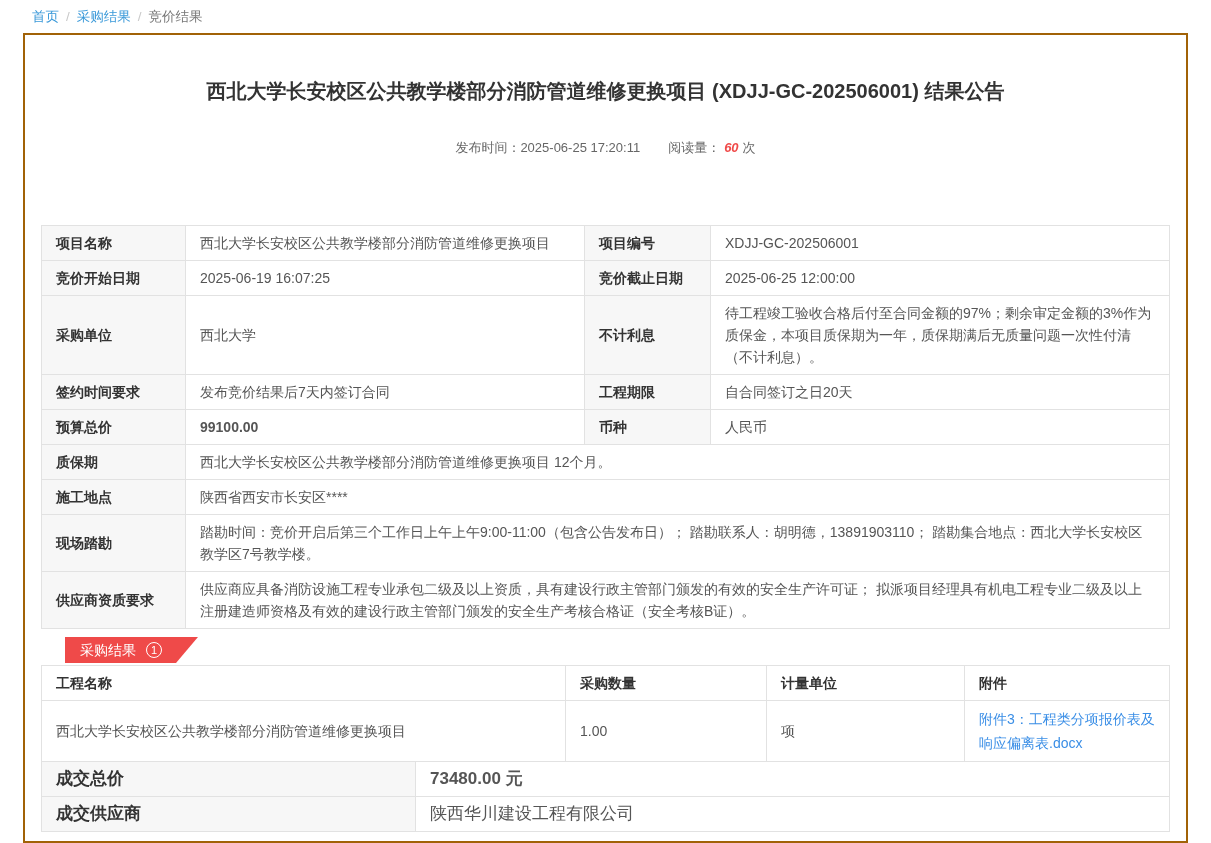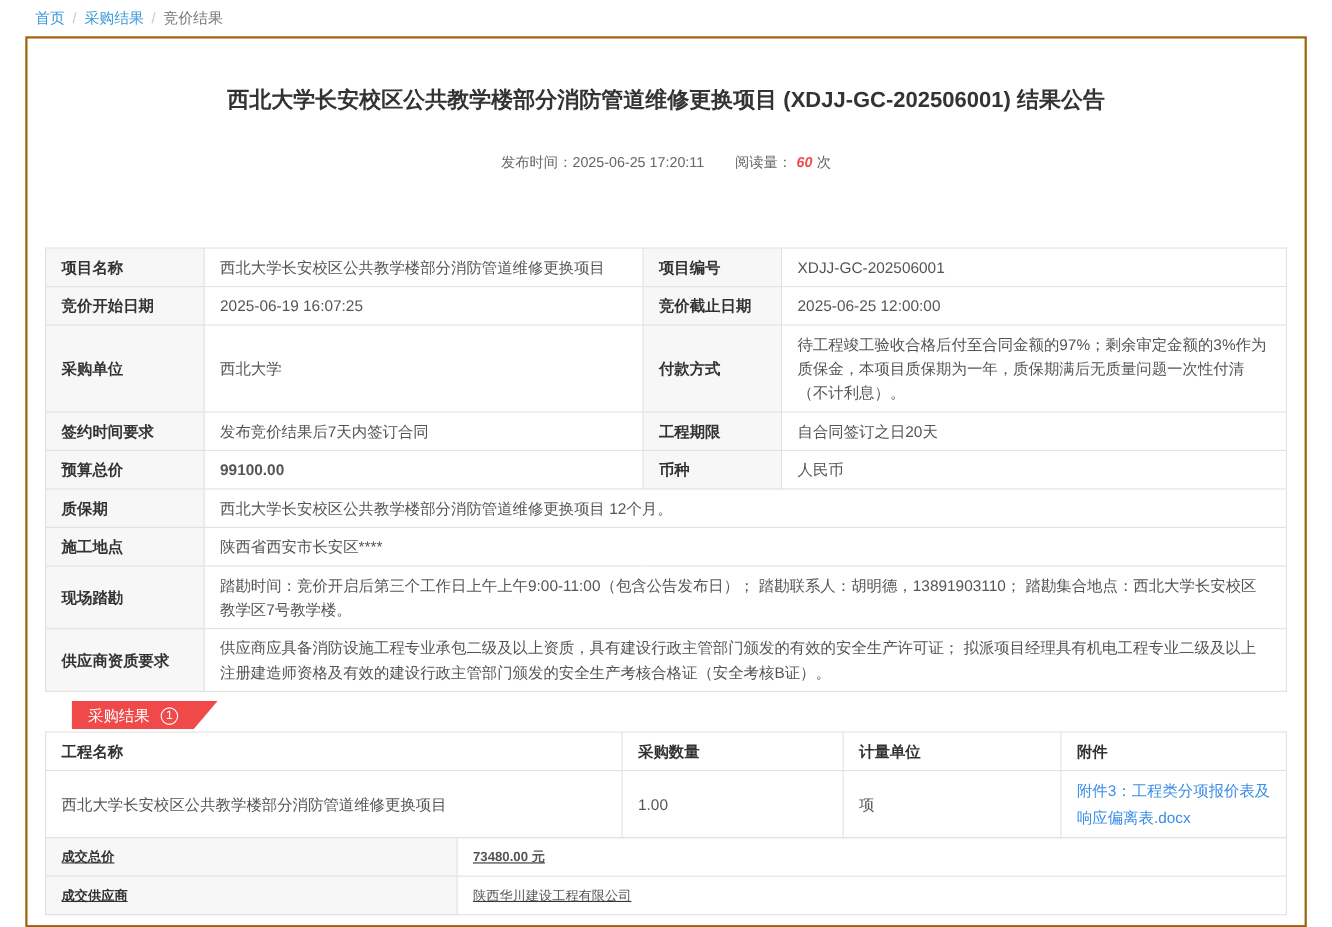--- a/index.html
+++ b/index.html
@@ -49,21 +49,21 @@
     border:1px solid #fff;border-radius:50%;text-align:center;
     font-size:11px;margin-left:10px;vertical-align:1.5px;
   }
   
   .result-table{width:1128px;margin:2px auto 0 auto;font-size:14px;border-radius:24px;}
   .result-table td{border:1px solid var(--border);padding:6px 14px;line-height:22px;vertical-align:middle;}
   .result-table td.head{font-weight:bold;color:#333;background:#fff;height:34px;}
   .result-table td.cell{color:#555;height:52px;}
   .attachment-link{color:var(--link-blue);text-decoration:none;cursor:pointer;line-height:24px;}
   
-  .bottom-table{width:1128px;margin:-1px auto 0 auto;font-size:12px;text-decoration:underline;}
+  .bottom-table{width:1128px;margin:-1px auto 0 auto;font-size:17px;}
   .bottom-table td{border:1px solid var(--border);padding:6px 14px;line-height:22px;height:34px;vertical-align:middle;}
 </style>
 </head>
 <body>
 
 <div class="breadcrumb">
   <a>首页</a><span class="sep">/</span><a>采购结果</a><span class="sep">/</span><span class="current">竞价结果</span>
 </div>
 
 <div class="card">
@@ -90,21 +90,21 @@
     </tr>
     <tr>
       <td class="lbl">竞价开始日期</td>
       <td class="val">2025-06-19 16:07:25</td>
       <td class="lbl">竞价截止日期</td>
       <td class="val">2025-06-25 12:00:00</td>
     </tr>
     <tr>
       <td class="lbl">采购单位</td>
       <td class="val">西北大学</td>
-      <td class="lbl">付款方式</td>
+      <td class="lbl">不计利息</td>
       <td class="val">待工程竣工验收合格后付至合同金额的97%；剩余审定金额的3%作为质保金，本项目质保期为一年，质保期满后无质量问题一次性付清（不计利息）。</td>
     </tr>
     <tr>
       <td class="lbl">签约时间要求</td>
       <td class="val">发布竞价结果后7天内签订合同</td>
       <td class="lbl">工程期限</td>
       <td class="val">自合同签订之日20天</td>
     </tr>
     <tr>
       <td class="lbl">预算总价</td>

